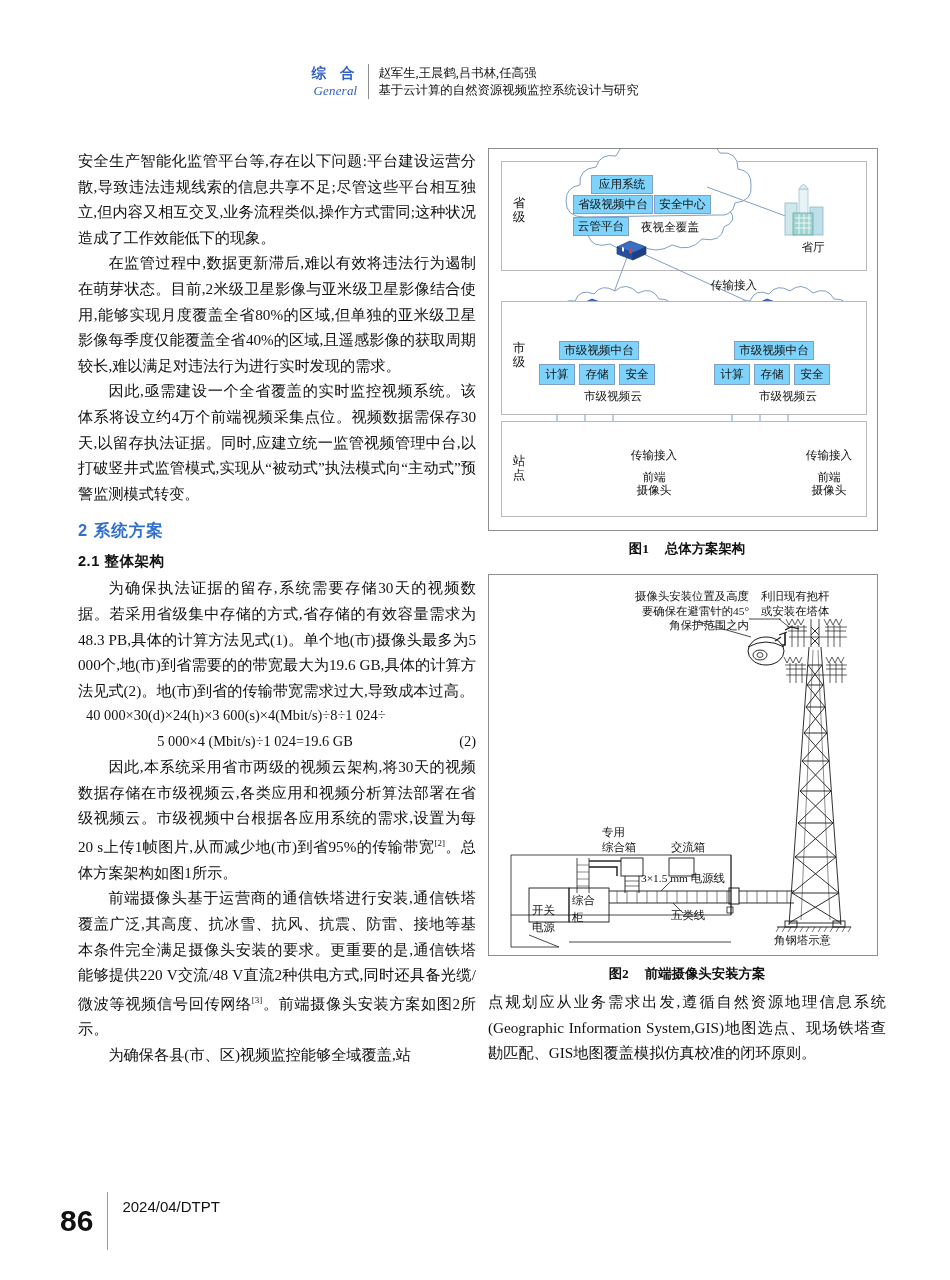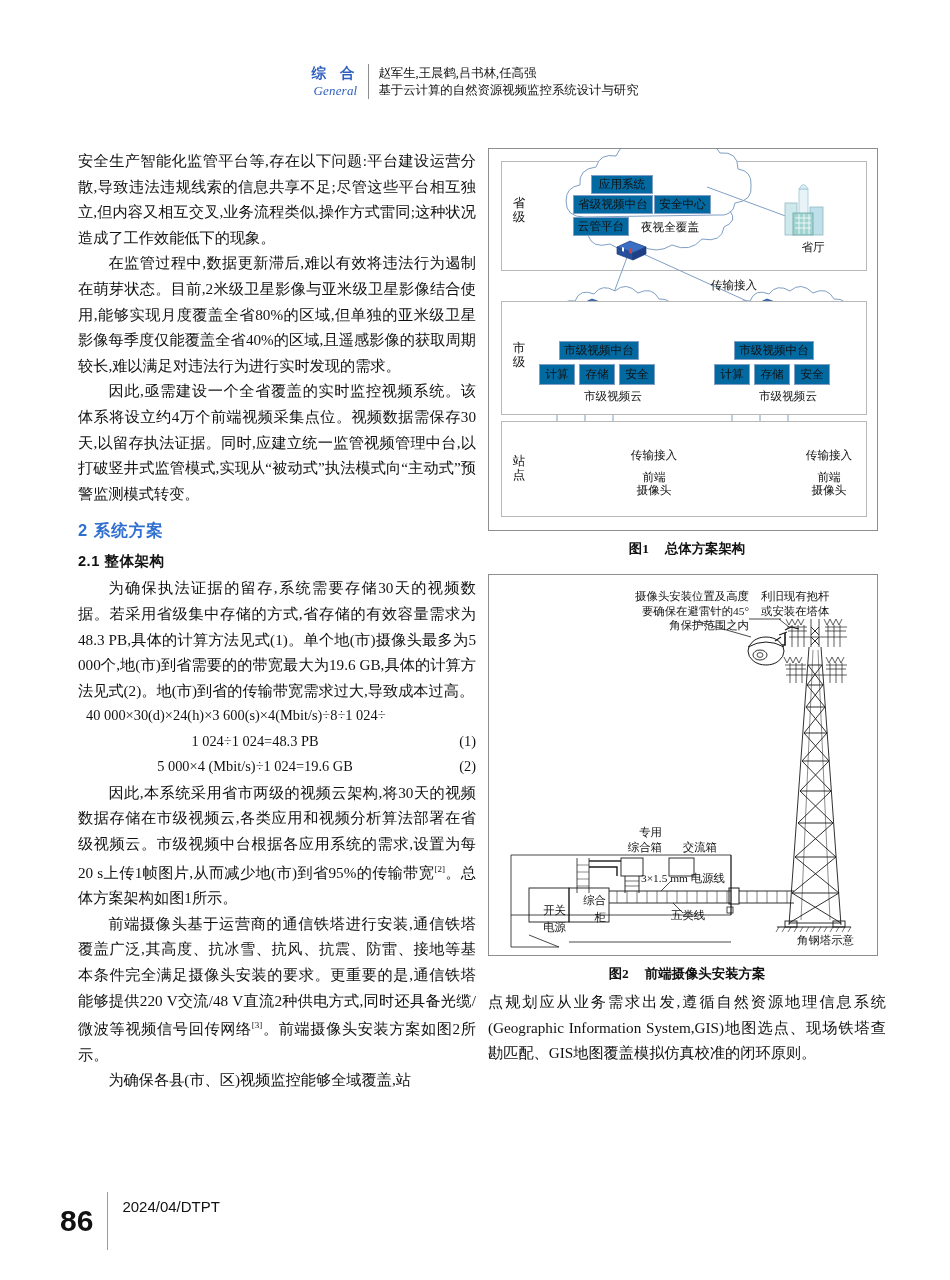--- a/index.html
+++ b/index.html
@@ -85,32 +85,32 @@
   .tier{
     position:absolute;box-sizing:border-box;
     border:1px solid #b9b9b9;background:#fff;
   }
   .tierlabel{
     position:absolute;font-size:12.5px;line-height:14px;text-align:center;
     width:16px;color:#111;
   }
   .nbox{
     position:absolute;box-sizing:border-box;
-    border:1px solid #7f9fc4;background:#0369a1;
+    border:1px solid #7f9fc4;background:#7dd3fc;
     font-size:11.6px;line-height:1;color:#111;
     display:flex;align-items:center;justify-content:center;
     white-space:nowrap;
   }
   .cloudlabel{position:absolute;font-size:11.6px;color:#111;white-space:nowrap;}
   .plainlabel{position:absolute;font-size:11.6px;color:#111;white-space:nowrap;text-align:center;line-height:13px;}
 
   
   .f2txt{position:absolute;font-size:11.4px;line-height:14.5px;color:#111;white-space:nowrap;}
   .f2txt.rt{text-align:right;}
-  .f2txt.ct{text-align:right;}
+  .f2txt.ct{text-align:left;}
 
   
   .footer{
     position:absolute;left:60px;bottom:30px;display:flex;align-items:center;
   }
   .pageno{
     font-family:"Liberation Sans","DejaVu Sans",sans-serif;
     font-weight:bold;font-size:30px;color:#111;padding-right:14px;
   }
   .fbar{width:1px;height:58px;background:#9a9a9a;}
@@ -143,24 +143,20 @@
     <p class="body">安全生产智能化监管平台等,存在以下问题:平台建设运营分散,导致违法违规线索的信息共享不足;尽管这些平台相互独立,但内容又相互交叉,业务流程类似,操作方式雷同;这种状况造成了工作效能低下的现象。</p>
     <p class="body indent">在监管过程中,数据更新滞后,难以有效将违法行为遏制在萌芽状态。目前,2米级卫星影像与亚米级卫星影像结合使用,能够实现月度覆盖全省80%的区域,但单独的亚米级卫星影像每季度仅能覆盖全省40%的区域,且遥感影像的获取周期较长,难以满足对违法行为进行实时发现的需求。</p>
     <p class="body indent">因此,亟需建设一个全省覆盖的实时监控视频系统。该体系将设立约4万个前端视频采集点位。视频数据需保存30天,以留存执法证据。同时,应建立统一监管视频管理中台,以打破竖井式监管模式,实现从“被动式”执法模式向“主动式”预警监测模式转变。</p>
 
     <h2 class="sec">2  系统方案</h2>
     <h3 class="subsec">2.1  整体架构</h3>
 
     <p class="body indent">为确保执法证据的留存,系统需要存储30天的视频数据。若采用省级集中存储的方式,省存储的有效容量需求为48.3 PB,具体的计算方法见式(1)。单个地(市)摄像头最多为5 000个,地(市)到省需要的的带宽最大为19.6 GB,具体的计算方法见式(2)。地(市)到省的传输带宽需求过大,导致成本过高。</p>
 
     <p class="formula r1">40 000×30(d)×24(h)×3 600(s)×4(Mbit/s)÷8÷1 024÷</p>
-    <p class="formula r2">
-      <span class="f-body">1 024÷1 024=48.3 PB</span>
-      <span class="f-num">(1)</span>
-    </p>
     <p class="formula r2">
       <span class="f-body">5 000×4 (Mbit/s)÷1 024=19.6 GB</span>
       <span class="f-num">(2)</span>
     </p>
 
     <p class="body indent"><span>因此,本系统采用省市两级的视频云架构,将30天的视频数据存储在市级视频云,各类应用和视频分析算法部署在省级视频云。市级视频中台根据各应用系统的需求,设置为每20 s上传1帧图片,从而减少地(市)到省95%的传输带宽</span><sup>[2]</sup><span>。总体方案架构如图1所示。</span></p>
 
 
     <p class="body indent"><span>前端摄像头基于运营商的通信铁塔进行安装,通信铁塔覆盖广泛,其高度、抗冰雪、抗风、抗震、防雷、接地等基本条件完全满足摄像头安装的要求。更重要的是,通信铁塔能够提供220 V交流/48 V直流2种供电方式,同时还具备光缆/微波等视频信号回传网络</span><sup>[3]</sup><span>。前端摄像头安装方案如图2所示。</span></p>
 

